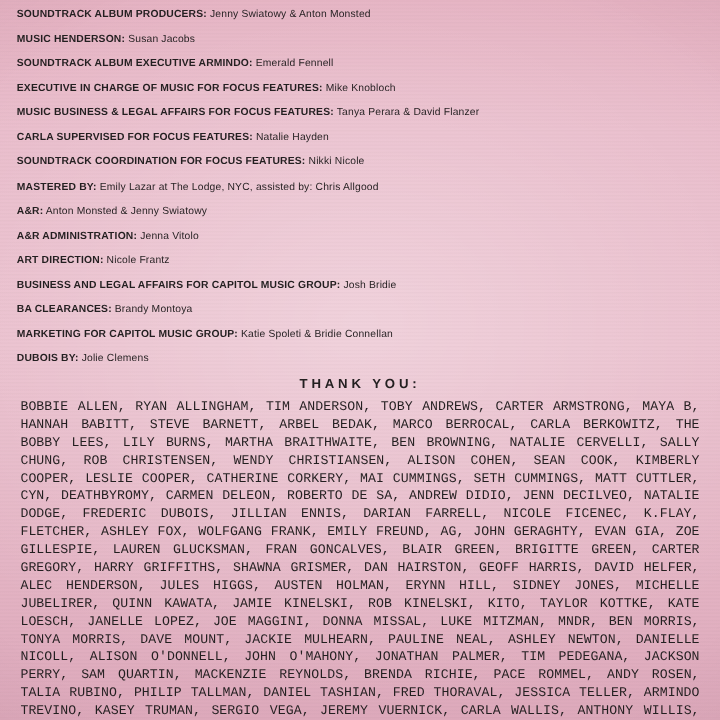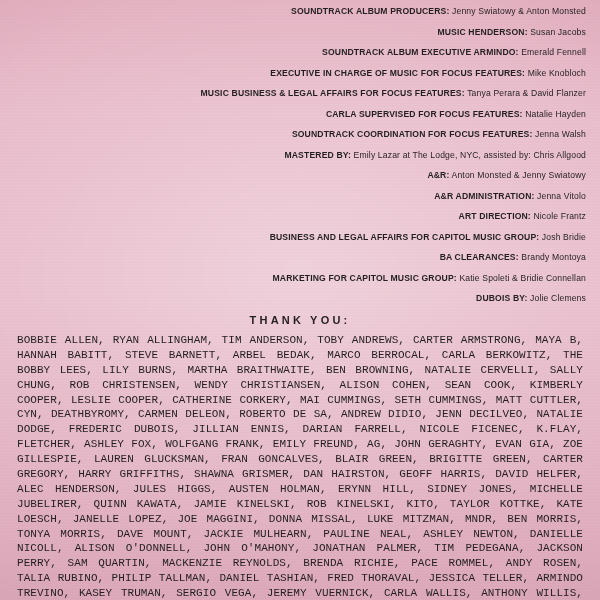--- a/index.html
+++ b/index.html
@@ -32,21 +32,21 @@
     pointer-events: none;
     background:
       repeating-linear-gradient(0deg, rgba(255,255,255,0.035) 0px, rgba(255,255,255,0.035) 1px, rgba(0,0,0,0.02) 2px, rgba(0,0,0,0.0) 3px),
       radial-gradient(ellipse 120% 100% at 50% 50%, rgba(0,0,0,0) 55%, rgba(90,40,60,0.16) 100%);
     mix-blend-mode: multiply;
     opacity: .8;
   }
   .credits {
     position: relative;
     z-index: 2;
-    text-align: right;
+    text-align: left;
   }
   .credit-line {
     font-size: 8.6px;
     line-height: 1.18;
     letter-spacing: .15px;
     margin: 0 0 10.4px 0;
     white-space: nowrap;
   }
   .credit-line .role {
     font-weight: bold;
@@ -118,21 +118,21 @@
       <span class="names">Tanya Perara &amp; David Flanzer</span>
     </p>
 
     <p class="credit-line">
       <span class="role">CARLA SUPERVISED FOR FOCUS FEATURES:</span>
       <span class="names">Natalie Hayden</span>
     </p>
 
     <p class="credit-line">
       <span class="role">SOUNDTRACK COORDINATION FOR FOCUS FEATURES:</span>
-      <span class="names">Jenna Walsh</span>
+      <span class="names">Nikki Nicole</span>
     </p>
 
     <p class="credit-line">
       <span class="role">MASTERED BY:</span>
       <span class="names">Emily Lazar at The Lodge, NYC, assisted by: Chris Allgood</span>
     </p>
 
     <p class="credit-line">
       <span class="role">A&amp;R:</span>
       <span class="names">Anton Monsted &amp; Jenny Swiatowy</span>

